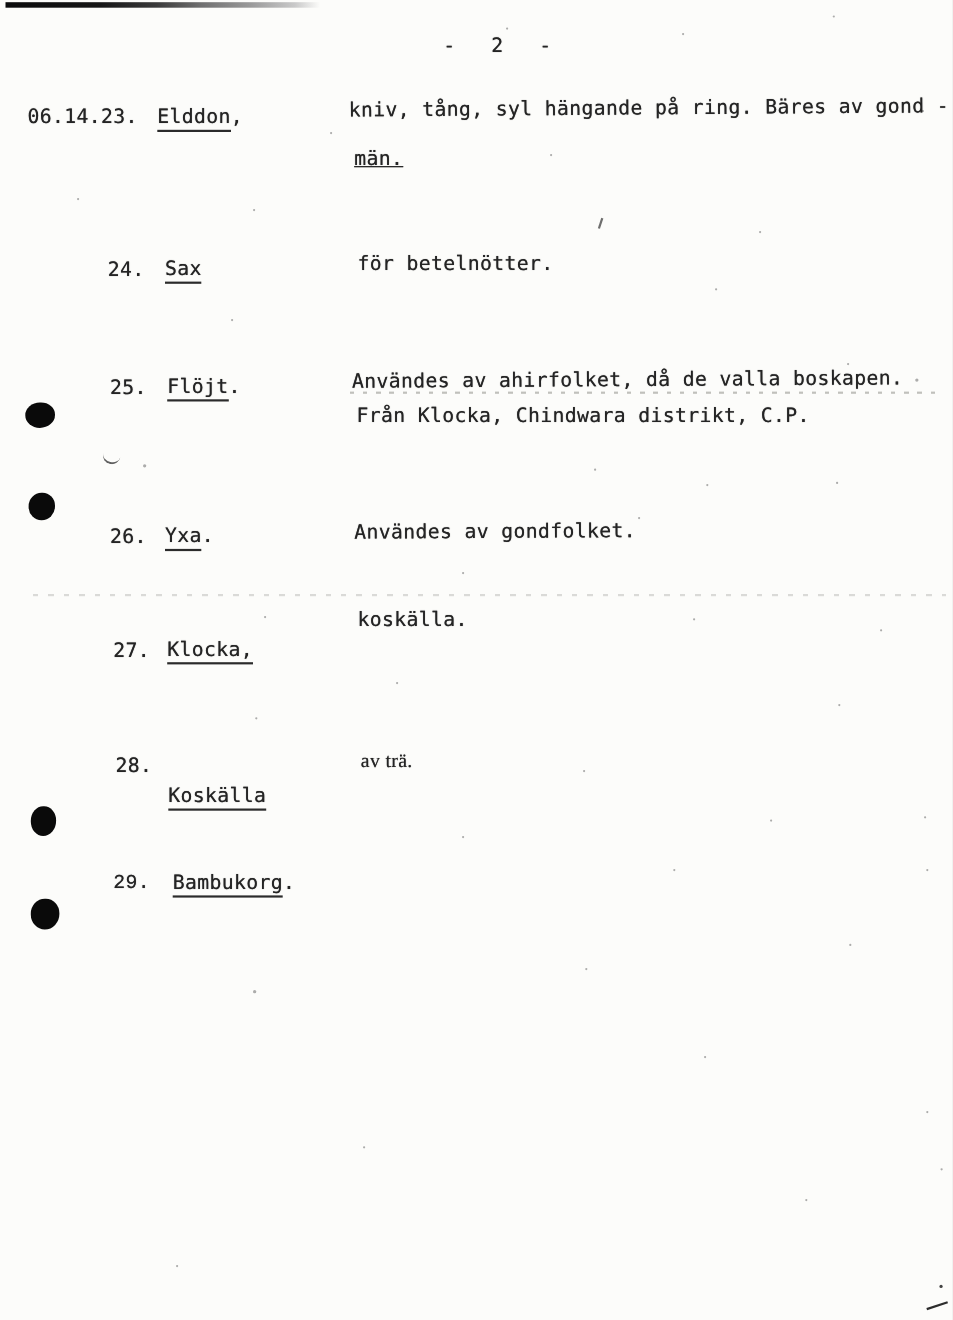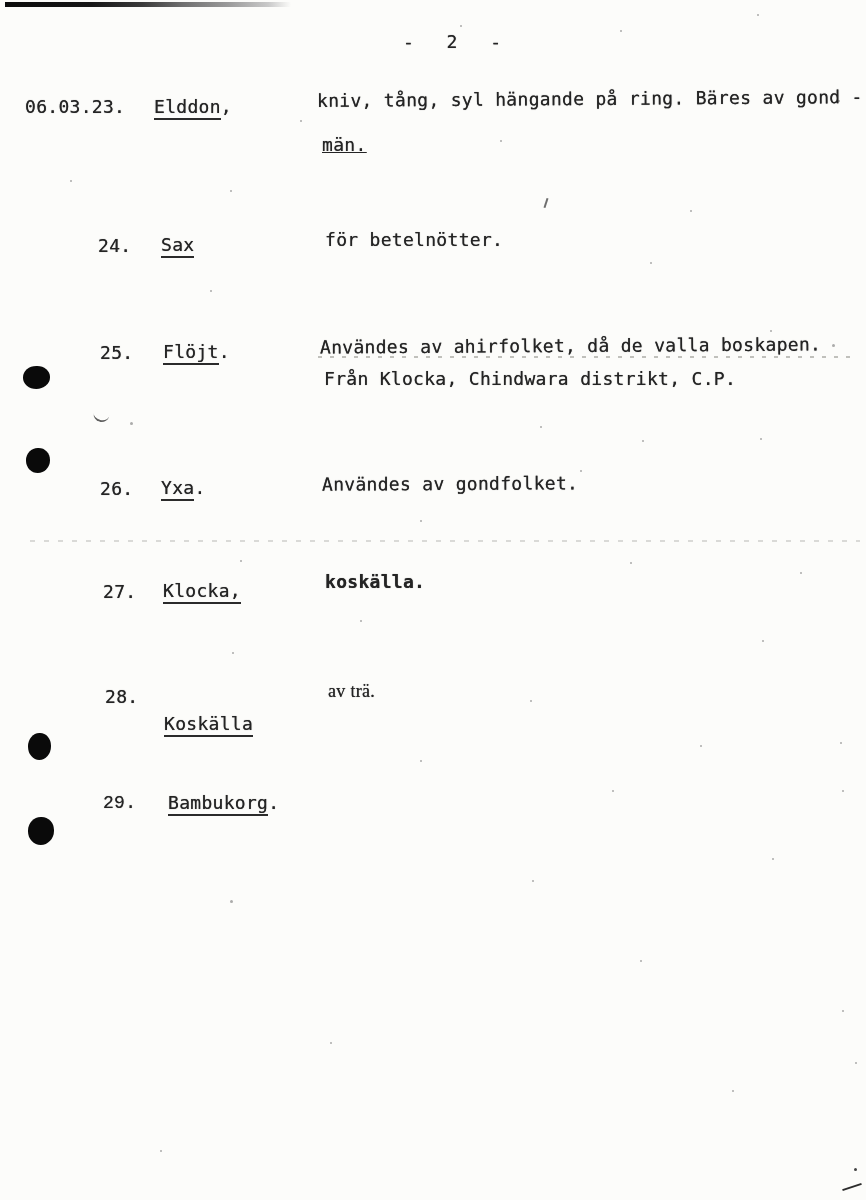--- a/index.html
+++ b/index.html
@@ -17,21 +17,20 @@
     font-size: 18px;
     line-height: 19px;
     letter-spacing: 0.3px;
     white-space: pre;
     color: #242424;
     text-shadow: 0 0 0.7px rgba(45,45,45,0.85);
   }
   .ul {
     border-bottom: 2px solid #2b2b2b;
     padding-bottom: 1px;
-    margin-left: 11px;
   }
   #pageheader {
     position: absolute;
     top: 31px;
     left: 0; right: 0;
     text-align: center;
     padding-left: 40px;
     font-size: 18px;
     letter-spacing: 2px;
     word-spacing: 18px;
@@ -154,21 +153,21 @@
       <div class="speck" style="left: 130px; top: 422px; width: 3px; height: 3px;"></div>
       <div class="speck" style="left: 360px; top: 620px; width: 2px; height: 2px;"></div>
       <div class="speck" style="left: 580px; top: 470px; width: 2px; height: 2px;"></div>
       <div class="speck" style="left: 240px; top: 560px; width: 2px; height: 2px;"></div>
       <div class="speck" style="left: 700px; top: 745px; width: 2px; height: 2px;"></div>
     </div>
 
   <div id="pageheader">- 2 -</div>
 
   <div>
-    <span class="txt" style="left:25px; top:97px;">06.03.23.</span>
+    <span class="txt" style="left:25px; top:97px;">06.14.23.</span>
     <span class="txt" style="left:143px; top:97px;"><span class="ul">Elddon</span><span>,</span></span>
     <span class="txt" style="left:317px; top:89px; transform:rotate(-0.4deg);">kniv, tång, syl hängande på ring. Bäres av gond -</span>
     <span class="txt" style="left:322px; top:135px;text-decoration:underline;">män.</span>
   </div>
 
   <div>
     <span class="txt" style="left:98px; top:236px;">24.</span>
     <span class="txt" style="left:150px; top:235px;"><span class="ul">Sax</span><span></span></span>
     <span class="txt" style="left:325px; top:230px;">för betelnötter.</span>
   </div>
@@ -182,21 +181,21 @@
 
   <div>
     <span class="txt" style="left:100px; top:479px;">26.</span>
     <span class="txt" style="left:150px; top:478px;"><span class="ul">Yxa</span><span>.</span></span>
     <span class="txt" style="left:322px; top:474px; transform:rotate(-0.3deg);">Användes av gondfolket.</span>
   </div>
 
   <div>
     <span class="txt" style="left:103px; top:582px;">27.</span>
     <span class="txt" style="left:152px; top:581px;"><span class="ul">Klocka,</span><span></span></span>
-    <span class="txt" style="left:325px; top:572px;font-weight:bold;">koskälla.</span>
+    <span class="txt" style="left:325px; top:554px;">koskälla.</span>
   </div>
 
   <div>
     <span class="txt" style="left:105px; top:687px;">28.</span>
     <span class="txt" style="left:153px; top:714px;"><span class="ul">Koskälla</span><span></span></span>
     <span class="txt" style="left:328px; top:682px;font-family:Liberation Serif, serif;">av trä.</span>
   </div>
 
   <div>
     <span class="txt" style="left:103px; top:794px;font-family:Liberation Mono, monospace;">29.</span>

